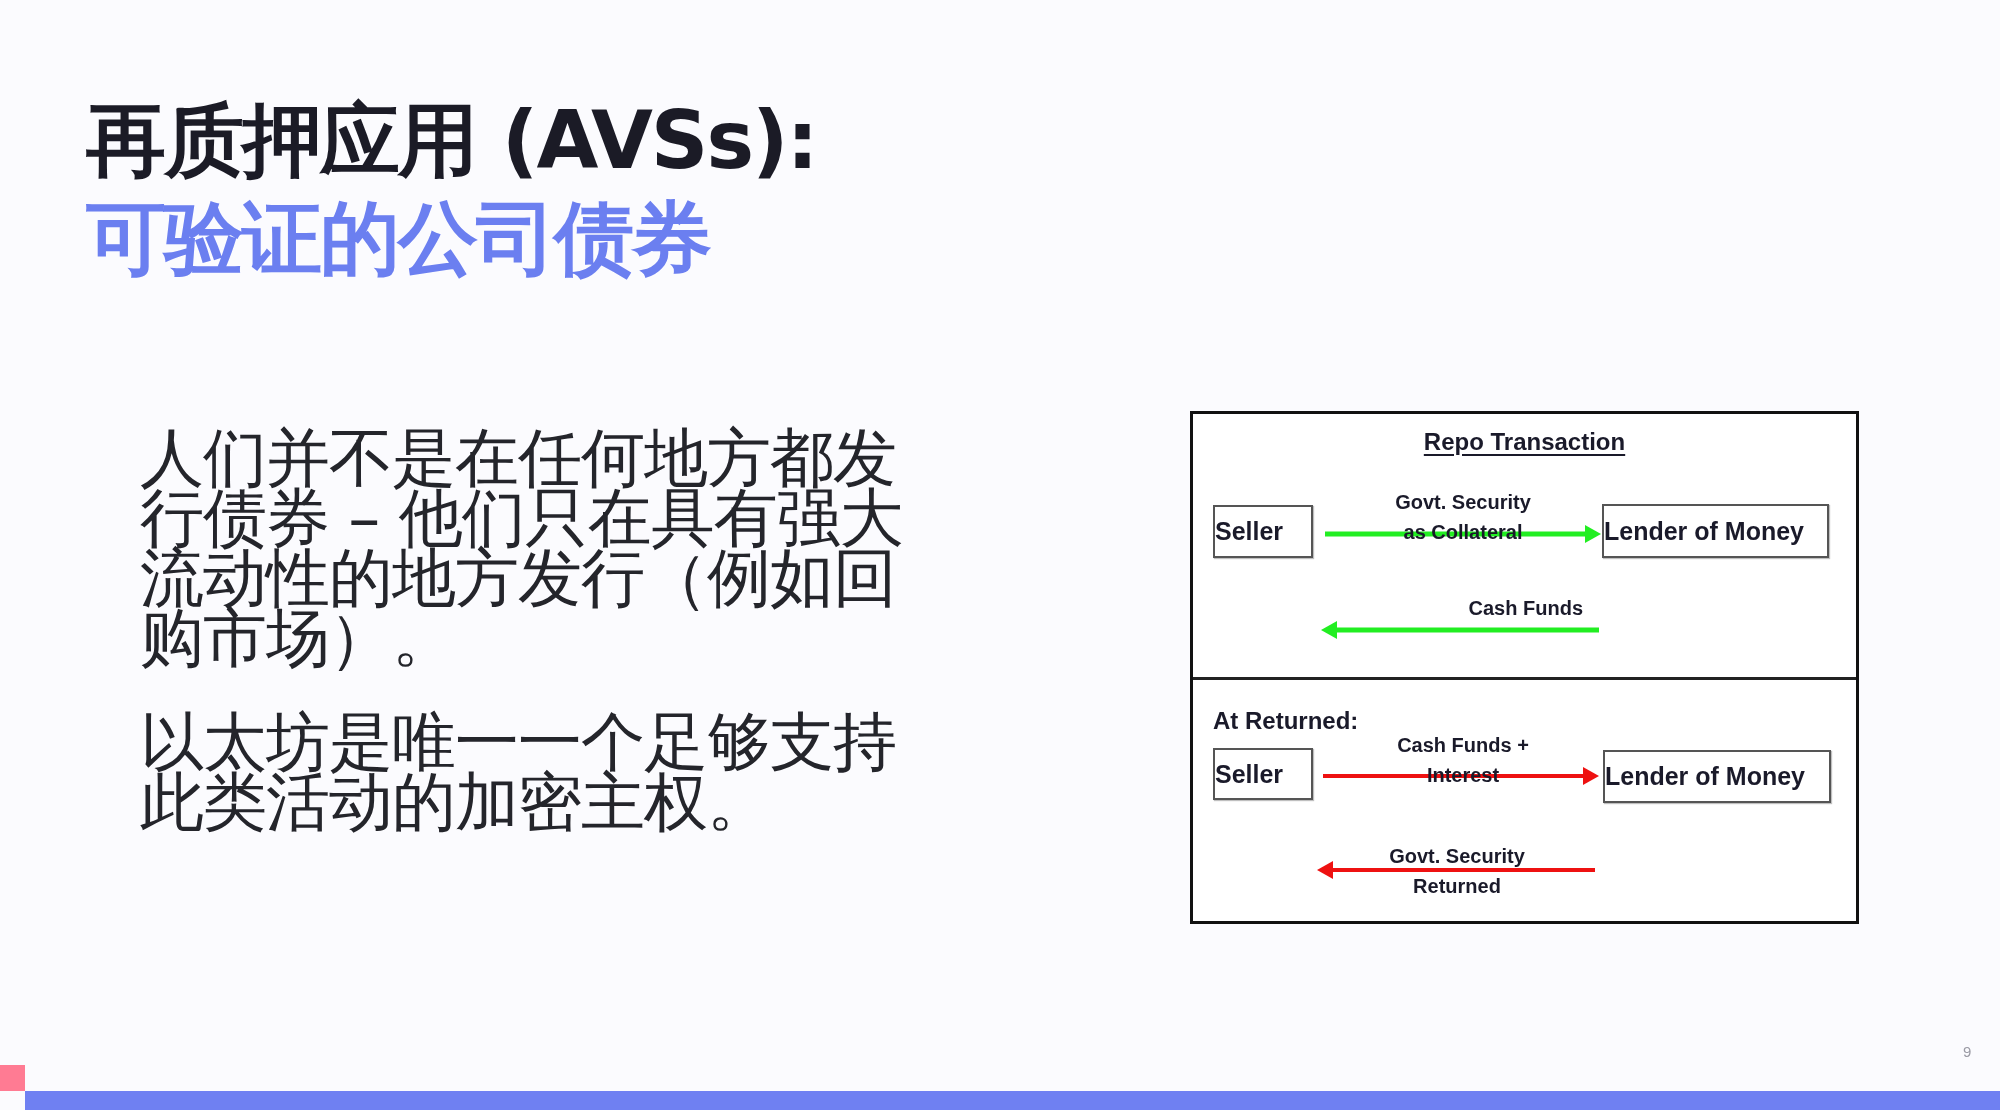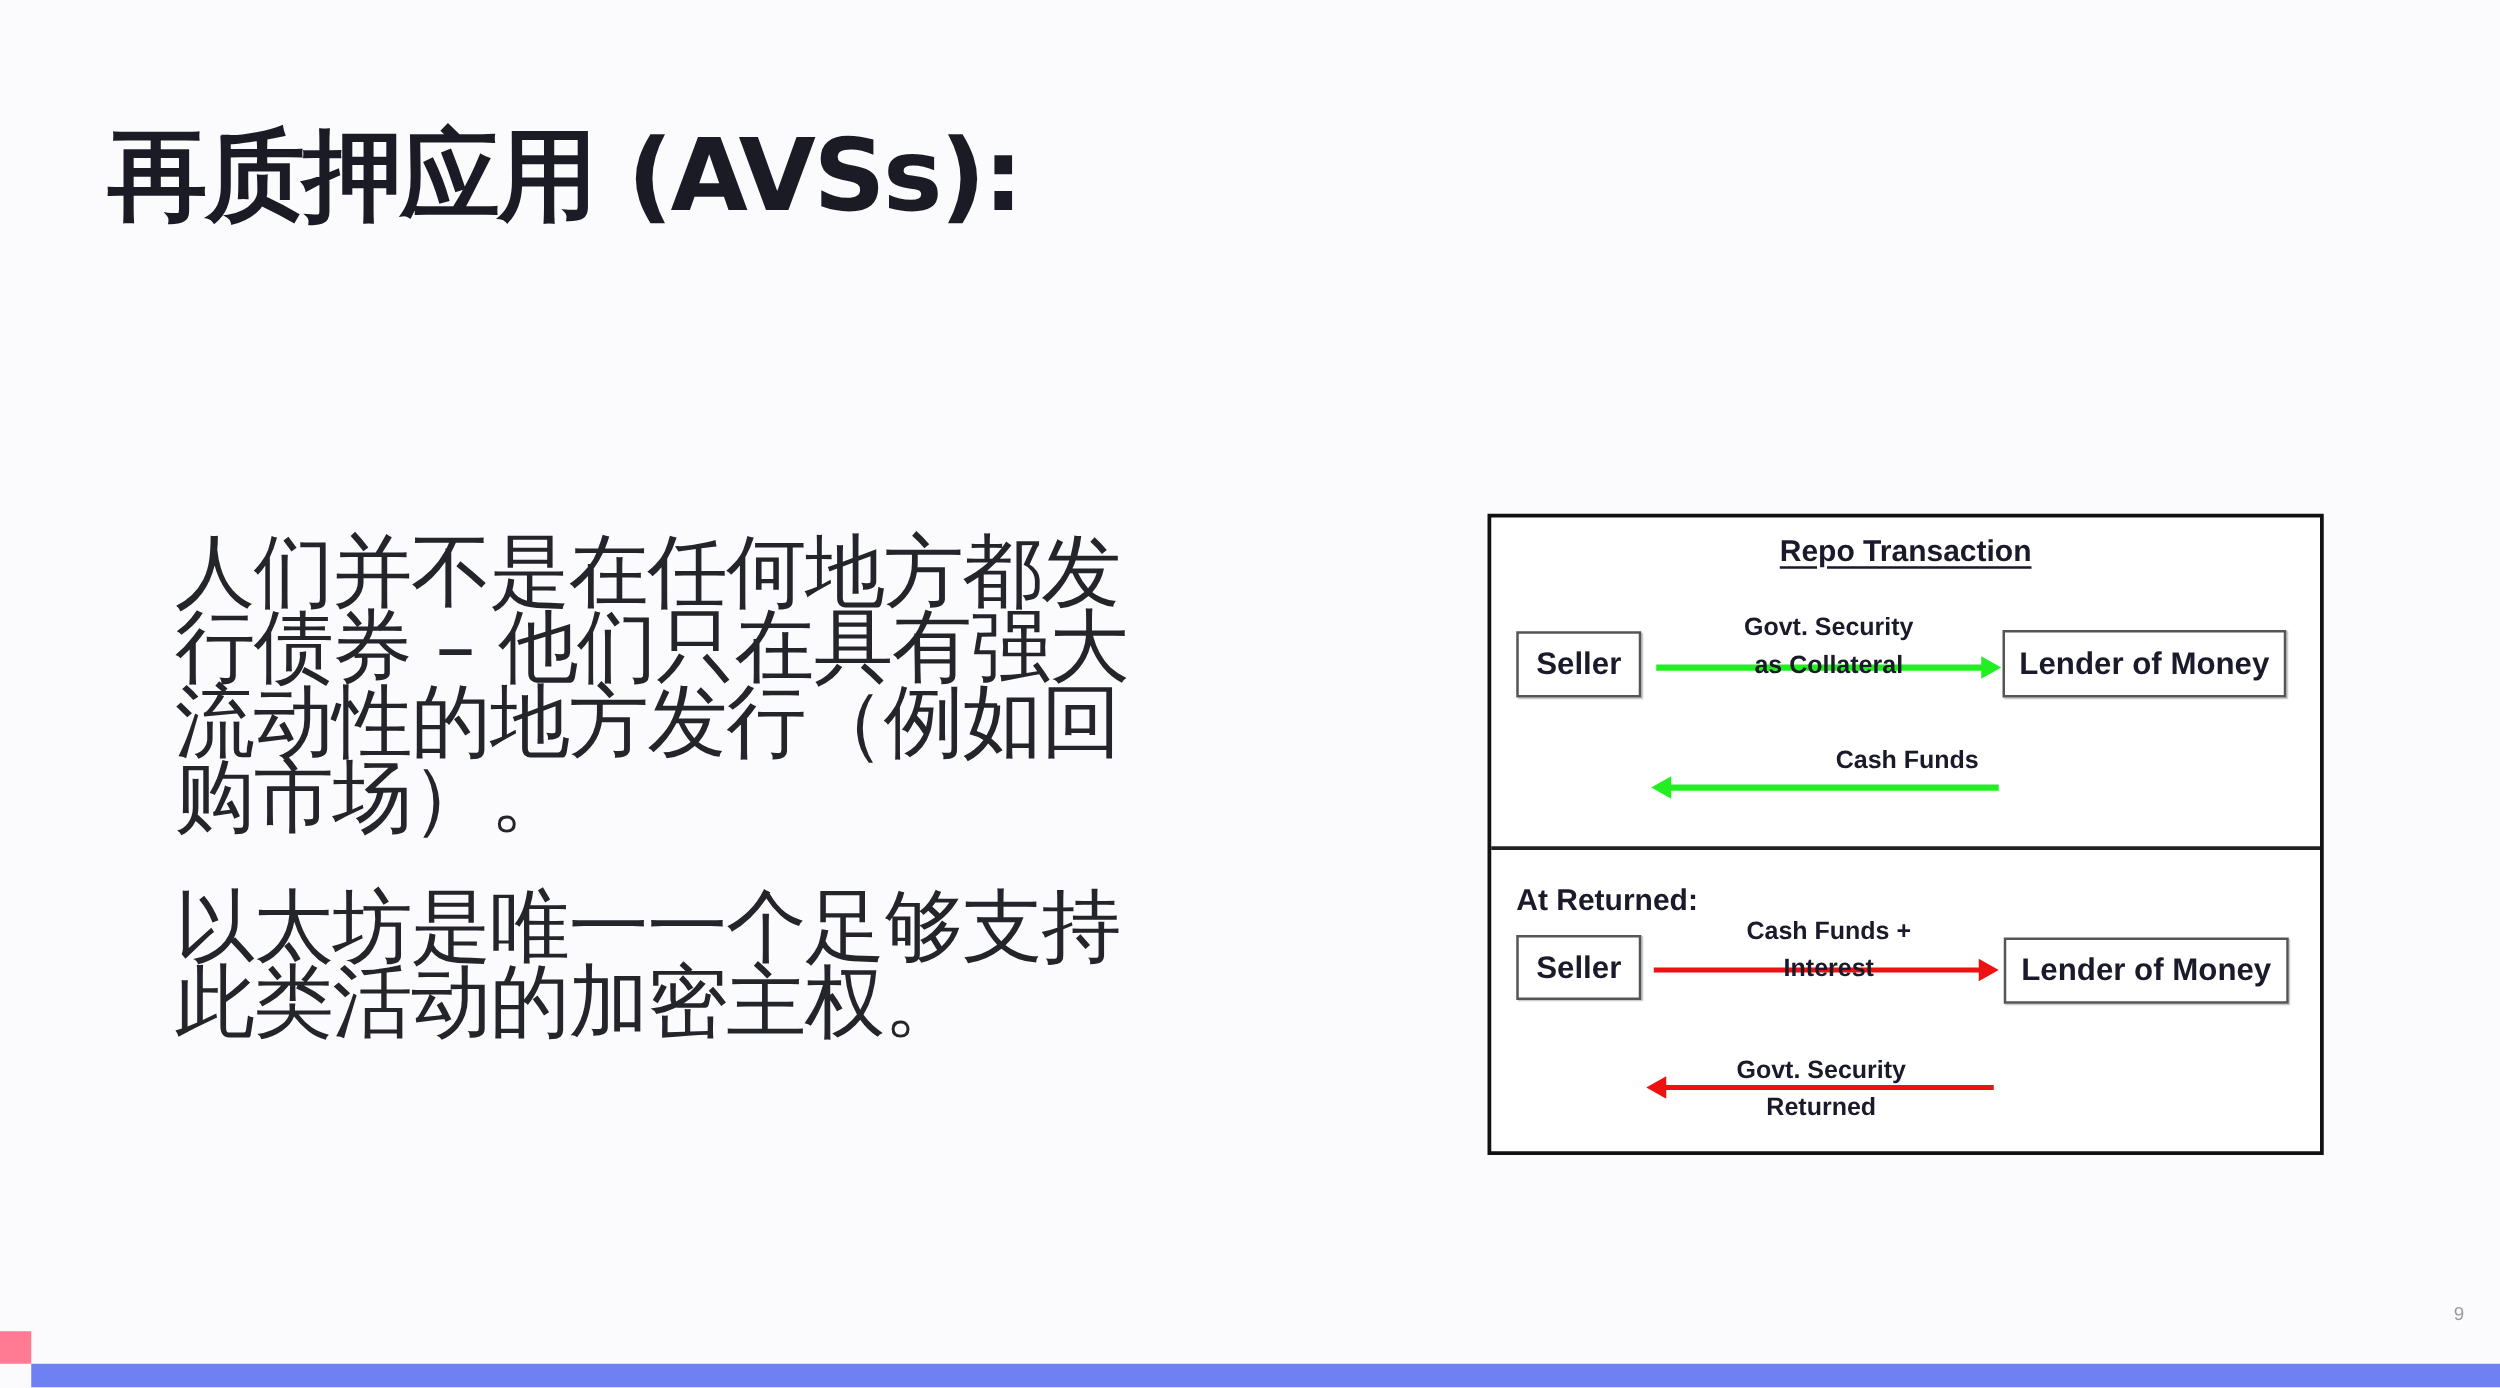--- a/index.html
+++ b/index.html
@@ -75,21 +75,21 @@
       text-decoration: underline;
       text-underline-offset: 4px;
     }
     .box {
       position: absolute;
       border: 2px solid #555;
       background: #fff;
       box-sizing: border-box;
       display: flex;
       align-items: center;
-      justify-content: center;
+      justify-content: flex-start;
       font-weight: bold;
       font-size: 25px;
       box-shadow: 1px 1px 1px rgba(0,0,0,0.25);
     }
     .lbl {
       position: absolute;
       text-align: center;
       font-weight: bold;
       font-size: 20px;
       line-height: 30px;
@@ -131,20 +131,21 @@
       background: #6f80f2;
     }
   </style>
 </head>
 <body>
 
 <div class="slide">
 
   <h1 class="title">
     <span class="line1">再质押应用 (AVSs):</span>
+    <span class="line2">可验证的公司债券</span>
   </h1>
 
   <p class="para para1">人们并不是在任何地方都发行债券 – 他们只在具有强大流动性的地方发行（例如回购市场）。</p>
   <p class="para para2">以太坊是唯一一个足够支持此类活动的加密主权。</p>
 
   <div class="diagram">
     <div class="dtitle">Repo Transaction</div>
 
     <div class="box" style="left:20px; top:91px; width:100px; height:53px;">
       <span>Seller</span>

